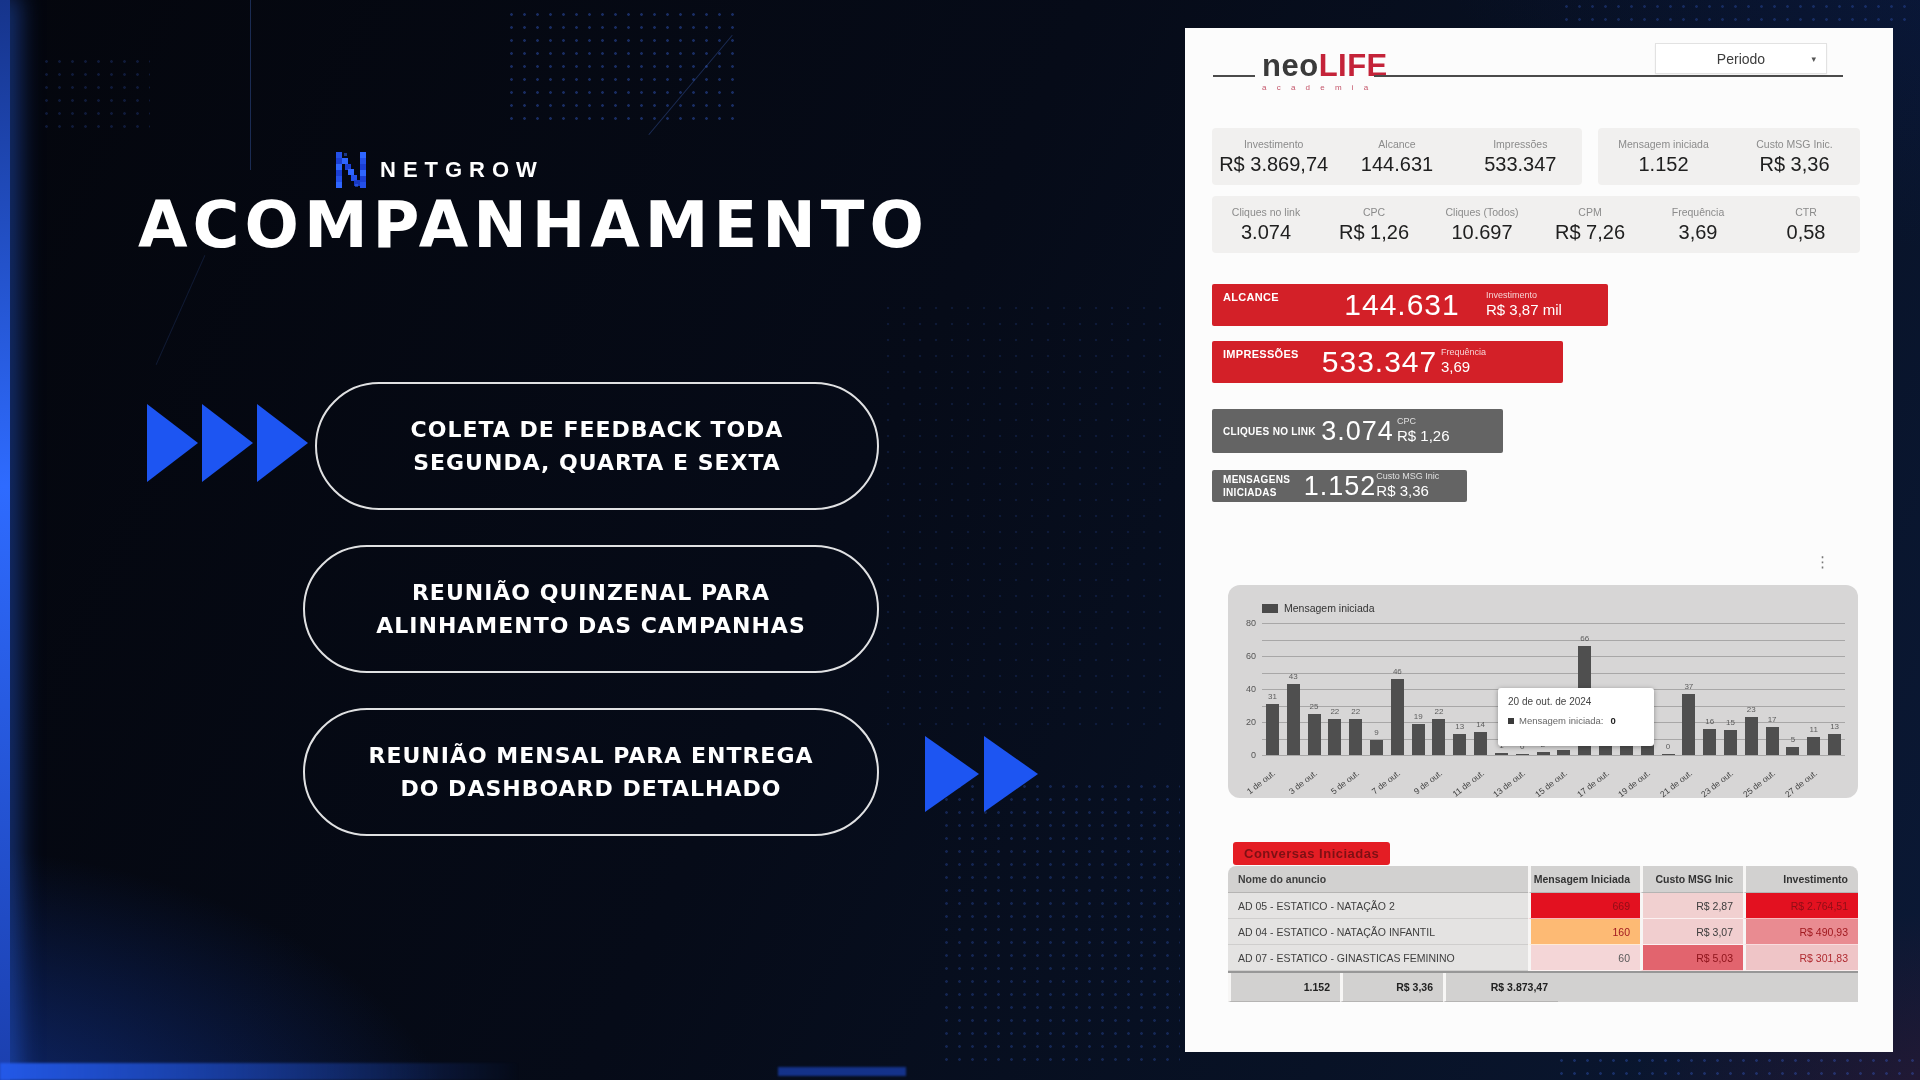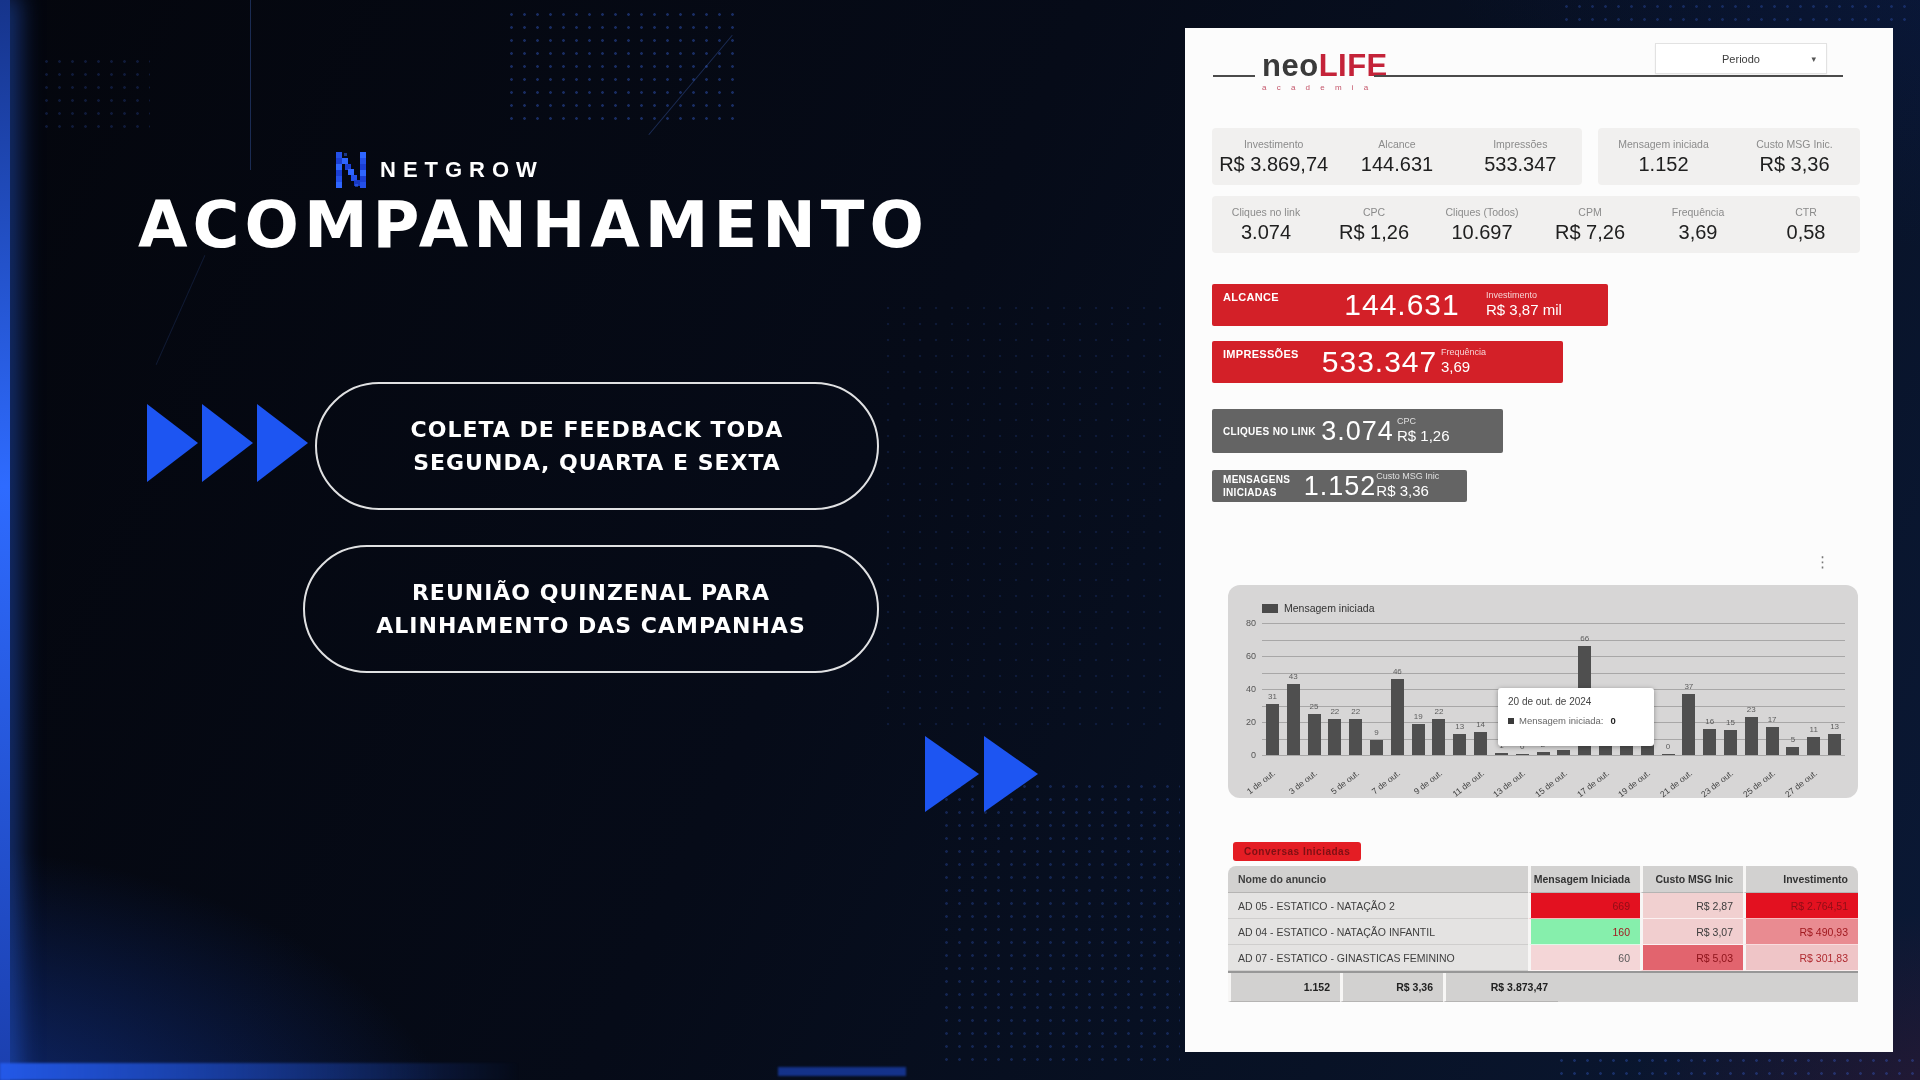--- a/index.html
+++ b/index.html
@@ -37,21 +37,21 @@
   .tri-right .tri{border-width:38px 0 38px 54px;}
   
   .card{position:absolute;left:1185px;top:28px;width:708px;height:1024px;background:#fcfcfc;}
   .rule{position:absolute;height:2px;background:#4b4b4b;}
   .neo-logo{position:absolute;left:77px;top:22px;line-height:1;}
   .neo-logo .p1{font-size:31px;font-weight:800;color:#3a3a3a;letter-spacing:.5px;}
   .neo-logo .p2{font-size:31px;font-weight:800;color:#c42339;letter-spacing:.5px;}
   .neo-sub{font-size:8px;color:#c4556a;letter-spacing:4px;margin-top:3px;}
   .period{position:absolute;left:470px;top:15px;width:170px;height:29px;background:#fff;border:1px solid #e2e2e2;
     box-shadow:0 1px 2px rgba(0,0,0,.05);display:flex;align-items:center;}
-  .period-label{flex:1;text-align:center;font-size:11px;color:#3c3c3c;}
+  .period-label{flex:1;text-align:center;font-size:14px;color:#3c3c3c;}
   .period-caret{position:absolute;right:10px;font-size:9px;color:#555;}
   .kpi-box{position:absolute;height:57px;background:#f1f0ef;border-radius:4px;display:flex;align-items:center;}
   #kpiA{left:27px;top:100px;width:370px;}
   #kpiB{left:413px;top:100px;width:262px;}
   #kpiC{left:27px;top:168px;width:648px;}
   .metric{flex:1;text-align:center;}
   .m-label{font-size:10.5px;color:#8b8b8b;margin-bottom:3px;white-space:nowrap;}
   .m-value{font-size:20px;color:#202020;font-weight:500;white-space:nowrap;}
   .banner{position:absolute;display:flex;align-items:center;color:#fff;border-radius:2px;}
   .banner.red{background:#d32028;}
@@ -82,21 +82,21 @@
   .xlab{position:absolute;width:64px;text-align:right;font-size:8.5px;color:#3e3e3e;transform:rotate(-38deg);
     transform-origin:100% 50%;white-space:nowrap;}
   .tooltip{position:absolute;left:270px;top:103px;width:156px;height:58px;background:#fff;border-radius:3px;
     box-shadow:0 1px 5px rgba(0,0,0,.35);z-index:6;padding:8px 10px;box-sizing:border-box;}
   .tt-title{font-size:10px;color:#444;margin-bottom:8px;}
   .tt-row{font-size:9.5px;color:#666;display:flex;align-items:center;gap:5px;}
   .tt-bullet{width:6px;height:6px;background:#3a3a3a;display:inline-block;}
   .tt-value{font-weight:700;color:#222;margin-left:2px;}
   
   .tbl-badge{position:absolute;left:48px;top:814px;background:#e41d24;border-radius:3px;padding:4px 11px;
-    font-size:10px;font-weight:700;color:#7e1014;letter-spacing:.5px;}
+    font-size:13px;font-weight:700;color:#7e1014;letter-spacing:.5px;}
   .tbl{position:absolute;left:43px;top:838px;width:630px;border-radius:8px 8px 0 0;overflow:hidden;font-size:10.5px;}
   .trow{display:flex;height:26px;line-height:26px;}
   .trow.head{background:#d2d1d0;font-weight:700;color:#333;height:27px;line-height:27px;}
   .trow.total{background:#d2d1d0;font-weight:700;color:#222;height:29px;line-height:29px;border-top:2px solid #979797;}
   .tname{width:300px;padding-left:10px;box-sizing:border-box;background:#e4e3e2;color:#3f3f3f;
     border-bottom:1px solid #cfcecd;white-space:nowrap;overflow:hidden;}
   .trow.head .tname,.trow.total .tname{background:transparent;border-bottom:1px solid #b5b4b3;}
   .tcell{box-sizing:border-box;text-align:right;padding-right:10px;border-left:3px solid #f7f6f5;
     border-bottom:1px solid rgba(255,255,255,.7);white-space:nowrap;}
   .tcell.c0{width:112px;} .tcell.c1{width:103px;} .tcell.c2{width:115px;}
@@ -159,20 +159,24 @@
     <div class="tri"></div>
   </div>
 
   <div class="pill" id="pill1">
     <div>COLETA DE FEEDBACK TODA</div>
     <div>SEGUNDA, QUARTA E SEXTA</div>
   </div>
   <div class="pill" id="pill2">
     <div>REUNIÃO QUINZENAL PARA</div>
     <div>ALINHAMENTO DAS CAMPANHAS</div>
+  </div>
+  <div class="pill" id="pill3">
+    <div>REUNIÃO MENSAL PARA ENTREGA</div>
+    <div>DO DASHBOARD DETALHADO</div>
   </div>
 
   <div class="card">
     <div class="rule" style="left:28px;top:47px;width:42px;"></div>
     <div class="neo-logo">
       <span class="p1">neo</span><span class="p2">LIFE</span>
       <div class="neo-sub">a c a d e m i a</div>
     </div>
     <div class="rule" style="left:189px;top:47px;width:469px;"></div>
 
@@ -376,21 +380,21 @@
           <div class="tcell c2">Investimento</div>
         </div>
         <div class="trow ">
           <div class="tname">AD 05 - ESTATICO - NATAÇÃO 2</div>
           <div class="tcell c0" style="background: rgb(227, 17, 32); color: rgb(143, 14, 22);">669</div>
           <div class="tcell c1" style="background: rgb(241, 208, 208); color: rgb(61, 61, 61);">R$ 2,87</div>
           <div class="tcell c2" style="background: rgb(227, 17, 32); color: rgb(143, 14, 22);">R$ 2.764,51</div>
         </div>
         <div class="trow ">
           <div class="tname">AD 04 - ESTATICO - NATAÇÃO INFANTIL</div>
-          <div class="tcell c0" style="background: #86efac; color: rgb(161, 26, 32);">160</div>
+          <div class="tcell c0" style="background: #fdba74; color: rgb(161, 26, 32);">160</div>
           <div class="tcell c1" style="background: rgb(241, 206, 207); color: rgb(61, 61, 61);">R$ 3,07</div>
           <div class="tcell c2" style="background: rgb(233, 139, 145); color: rgb(161, 26, 32);">R$ 490,93</div>
         </div>
         <div class="trow ">
           <div class="tname">AD 07 - ESTATICO - GINASTICAS FEMININO</div>
           <div class="tcell c0" style="background: rgb(244, 214, 215); color: rgb(90, 90, 90);">60</div>
           <div class="tcell c1" style="background: rgb(226, 100, 110); color: rgb(140, 18, 25);">R$ 5,03</div>
           <div class="tcell c2" style="background: rgb(239, 197, 199); color: rgb(176, 42, 48);">R$ 301,83</div>
         </div>
         <div class="trow total">

